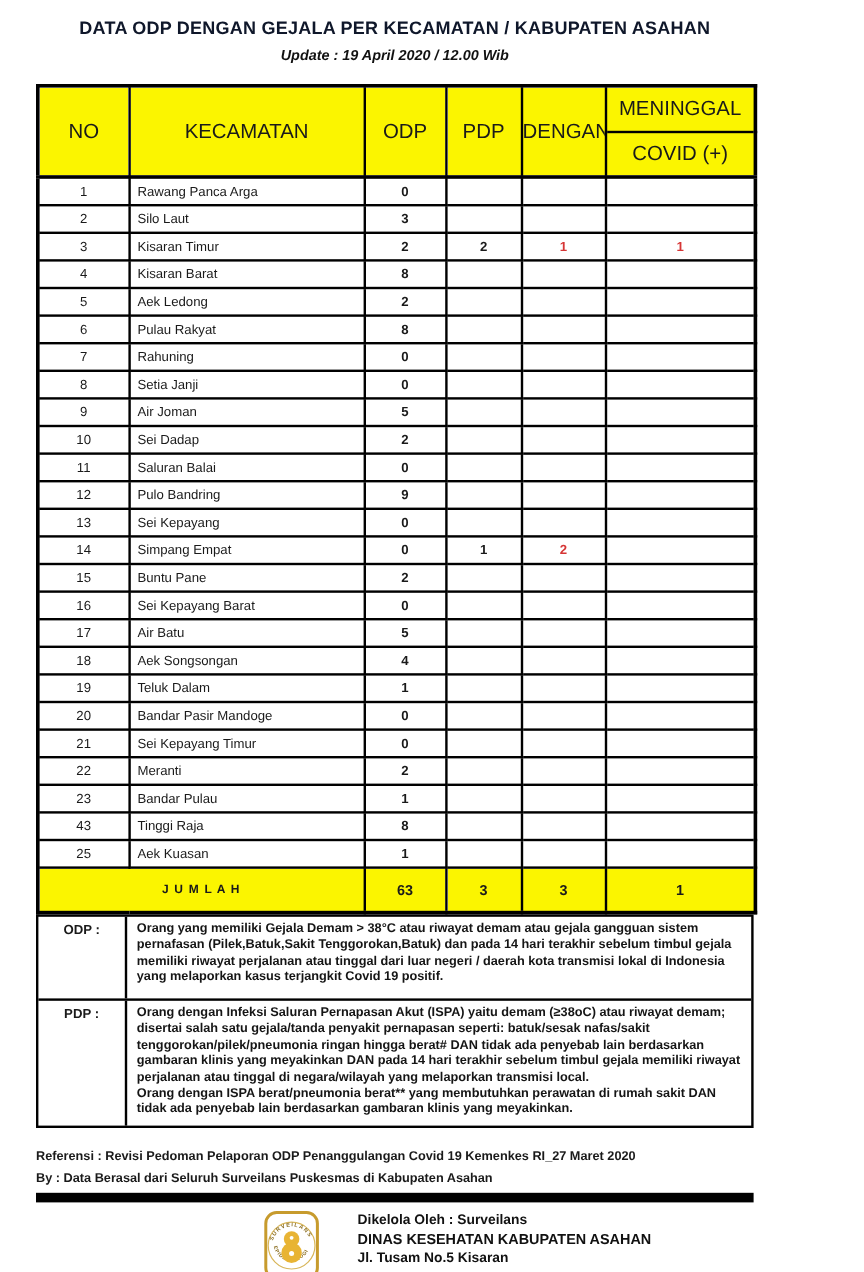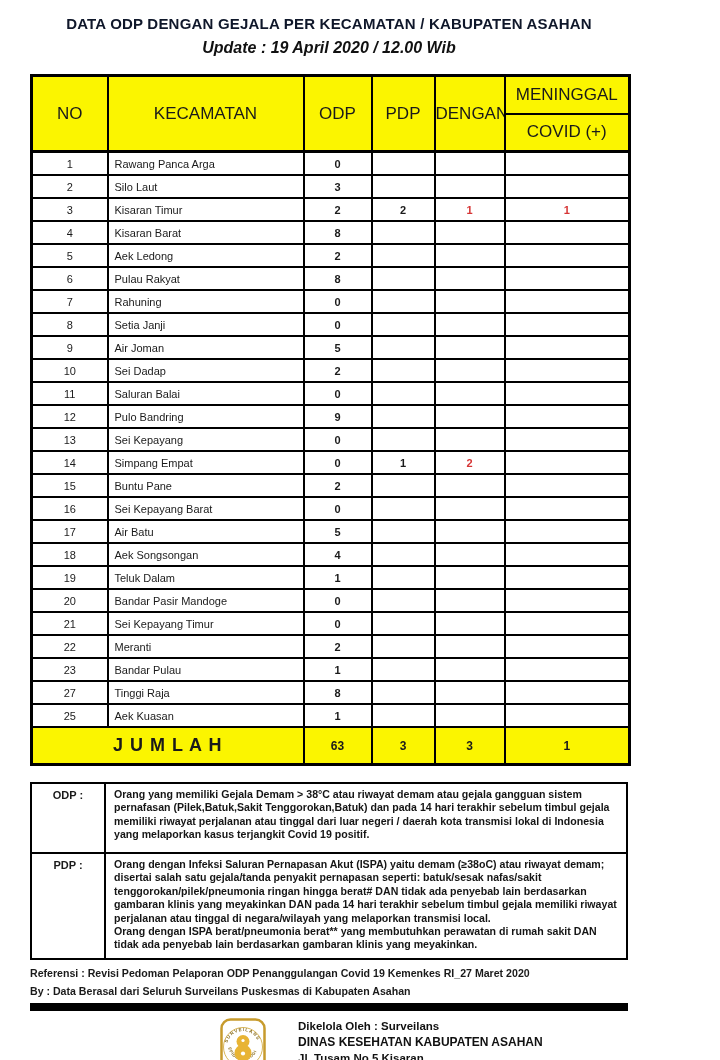--- a/index.html
+++ b/index.html
@@ -8,21 +8,21 @@
     font-family:"Liberation Sans",sans-serif;color:#1a1a1a;
     -webkit-font-smoothing:antialiased;
   }
   .page{width:598px;margin-left:30px;}
   .title{
     text-align:center;font-weight:bold;font-size:15px;
     padding-top:15px;letter-spacing:.2px;color:#0f172a;
   }
   .subtitle{
     text-align:center;font-weight:bold;font-style:italic;
-    font-size:16px;margin-top:7px;color:#111;
+    font-size:12px;margin-top:7px;color:#111;
   }
   table.data{
     border-collapse:collapse;table-layout:fixed;width:598px;
     margin-top:17px;border:3px solid #000;
   }
   table.data th,table.data td{border:2px solid #000;overflow:hidden;}
   thead th{
     background:var(--yellow);font-size:17px;font-weight:normal;
     text-align:center;padding:0;
   }
@@ -30,38 +30,38 @@
   thead tr{height:38px;}
   tbody td{height:19px;font-size:11px;padding:1px 4px;background:#fff;}
   td.c-no{text-align:center;font-weight:normal;}
   td.c-name{text-align:left;padding-left:6px;margin-top:29px;}
   td.c-num{text-align:center;font-weight:bold;}
   td.red{color:#D63535;}
   tfoot td{
     background:var(--yellow);font-weight:bold;height:33px;
     font-size:12px;text-align:center;
   }
-  tfoot td.total-label{letter-spacing:1px;font-size:18px;}
+  tfoot td.total-label{letter-spacing:1px;font-size:10px;}
   .defs{
-    margin-top:16px;border:2px solid #000;width:594px;
+    border:2px solid #000;width:594px;
   }
   .def-row{display:flex;}
   .def-row.first{border-bottom:2px solid #000;}
   .def-label{
     width:72px;flex:0 0 72px;border-right:2px solid #000;
     font-weight:bold;font-size:11px;text-align:center;padding-top:5px;
   }
   .def-text{
     flex:1;font-weight:bold;font-size:10.6px;line-height:13.4px;
     padding:4px 8px 4px 8px;color:#151515;
   }
   .def-text p{margin:0;}
   .def-row.first .def-text{min-height:60px;}
   .def-row.second .def-text{min-height:96px;}
-  .ref-line{margin-top:7px;font-weight:bold;font-size:10.6px;}
+  .ref-line{margin-top:18px;font-weight:bold;font-size:10.6px;}
   .by-line{margin-top:6px;font-weight:bold;font-size:10.6px;}
   .divider-bar{margin-top:6px;height:8px;background:#000;width:598px;}
   .footer{display:flex;margin-top:7px;padding-left:190px;align-items:flex-start;}
   .logo-box{flex:0 0 46px;}
   .footer-text{margin-left:32px;font-weight:bold;font-size:11.5px;line-height:16px;color:#111;}
   .footer-text .org{font-size:12px;}
   :root{--yellow:#FBF500;}
 </style>
 </head>
 <body>
@@ -272,21 +272,21 @@
     </tr>
         <tr>
       <td class="c-no">23</td>
       <td class="c-name">Bandar Pulau</td>
       <td class="c-num">1</td>
       <td class="c-num"></td>
       <td class="c-num"></td>
       <td class="c-num"></td>
     </tr>
         <tr>
-      <td class="c-no">27</td>
+      <td class="c-no">43</td>
       <td class="c-name">Tinggi Raja</td>
       <td class="c-num">8</td>
       <td class="c-num"></td>
       <td class="c-num"></td>
       <td class="c-num"></td>
     </tr>
         <tr>
       <td class="c-no">25</td>
       <td class="c-name">Aek Kuasan</td>
       <td class="c-num">1</td>

